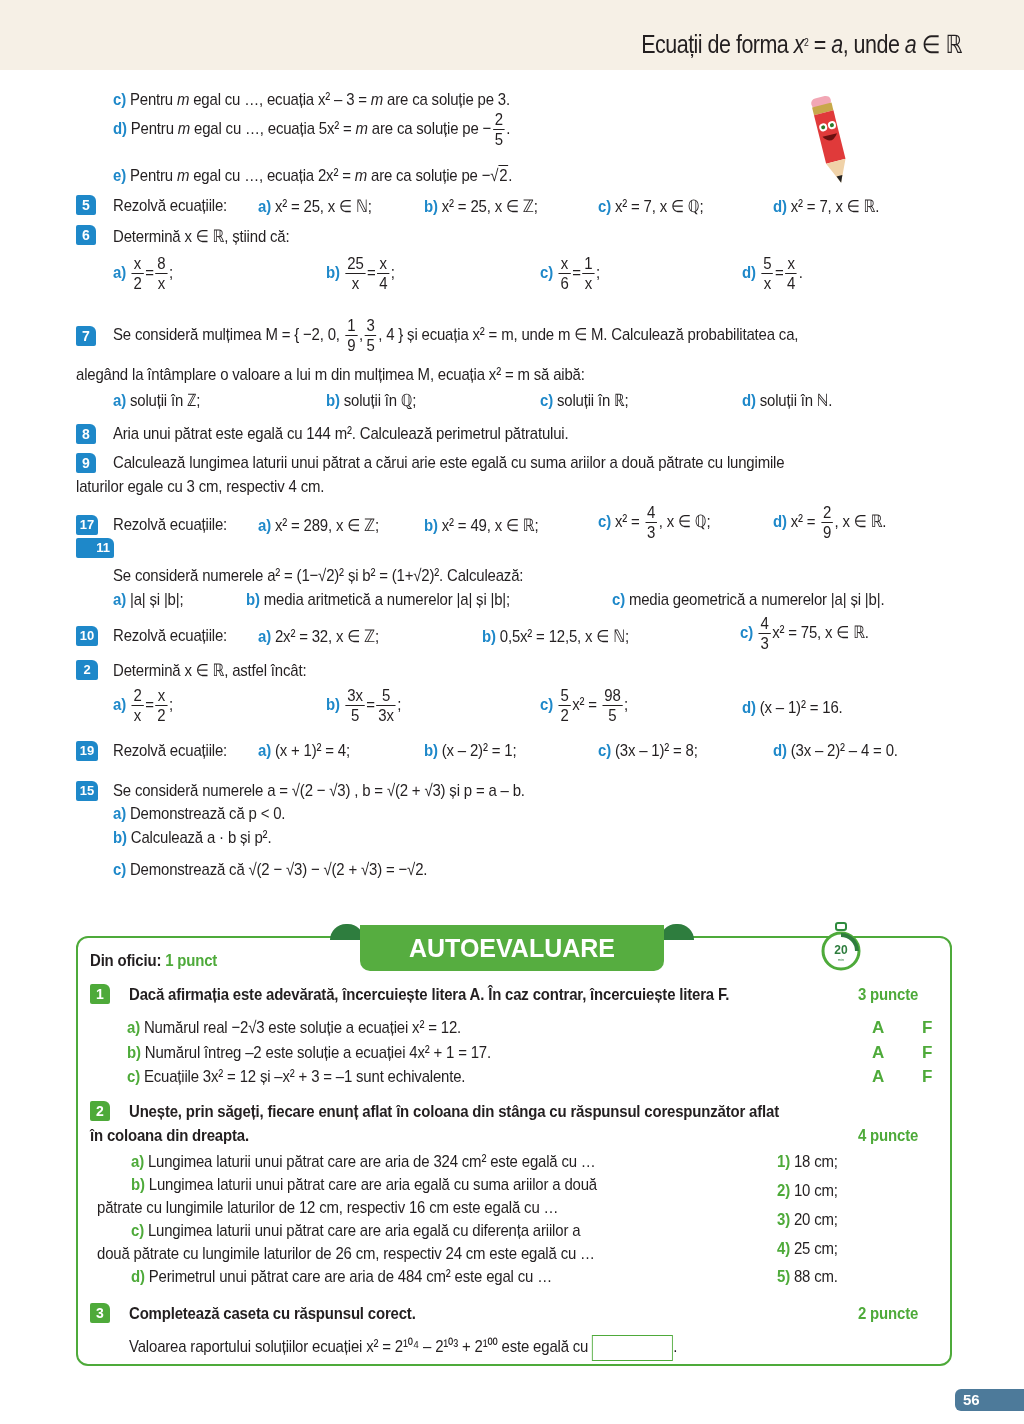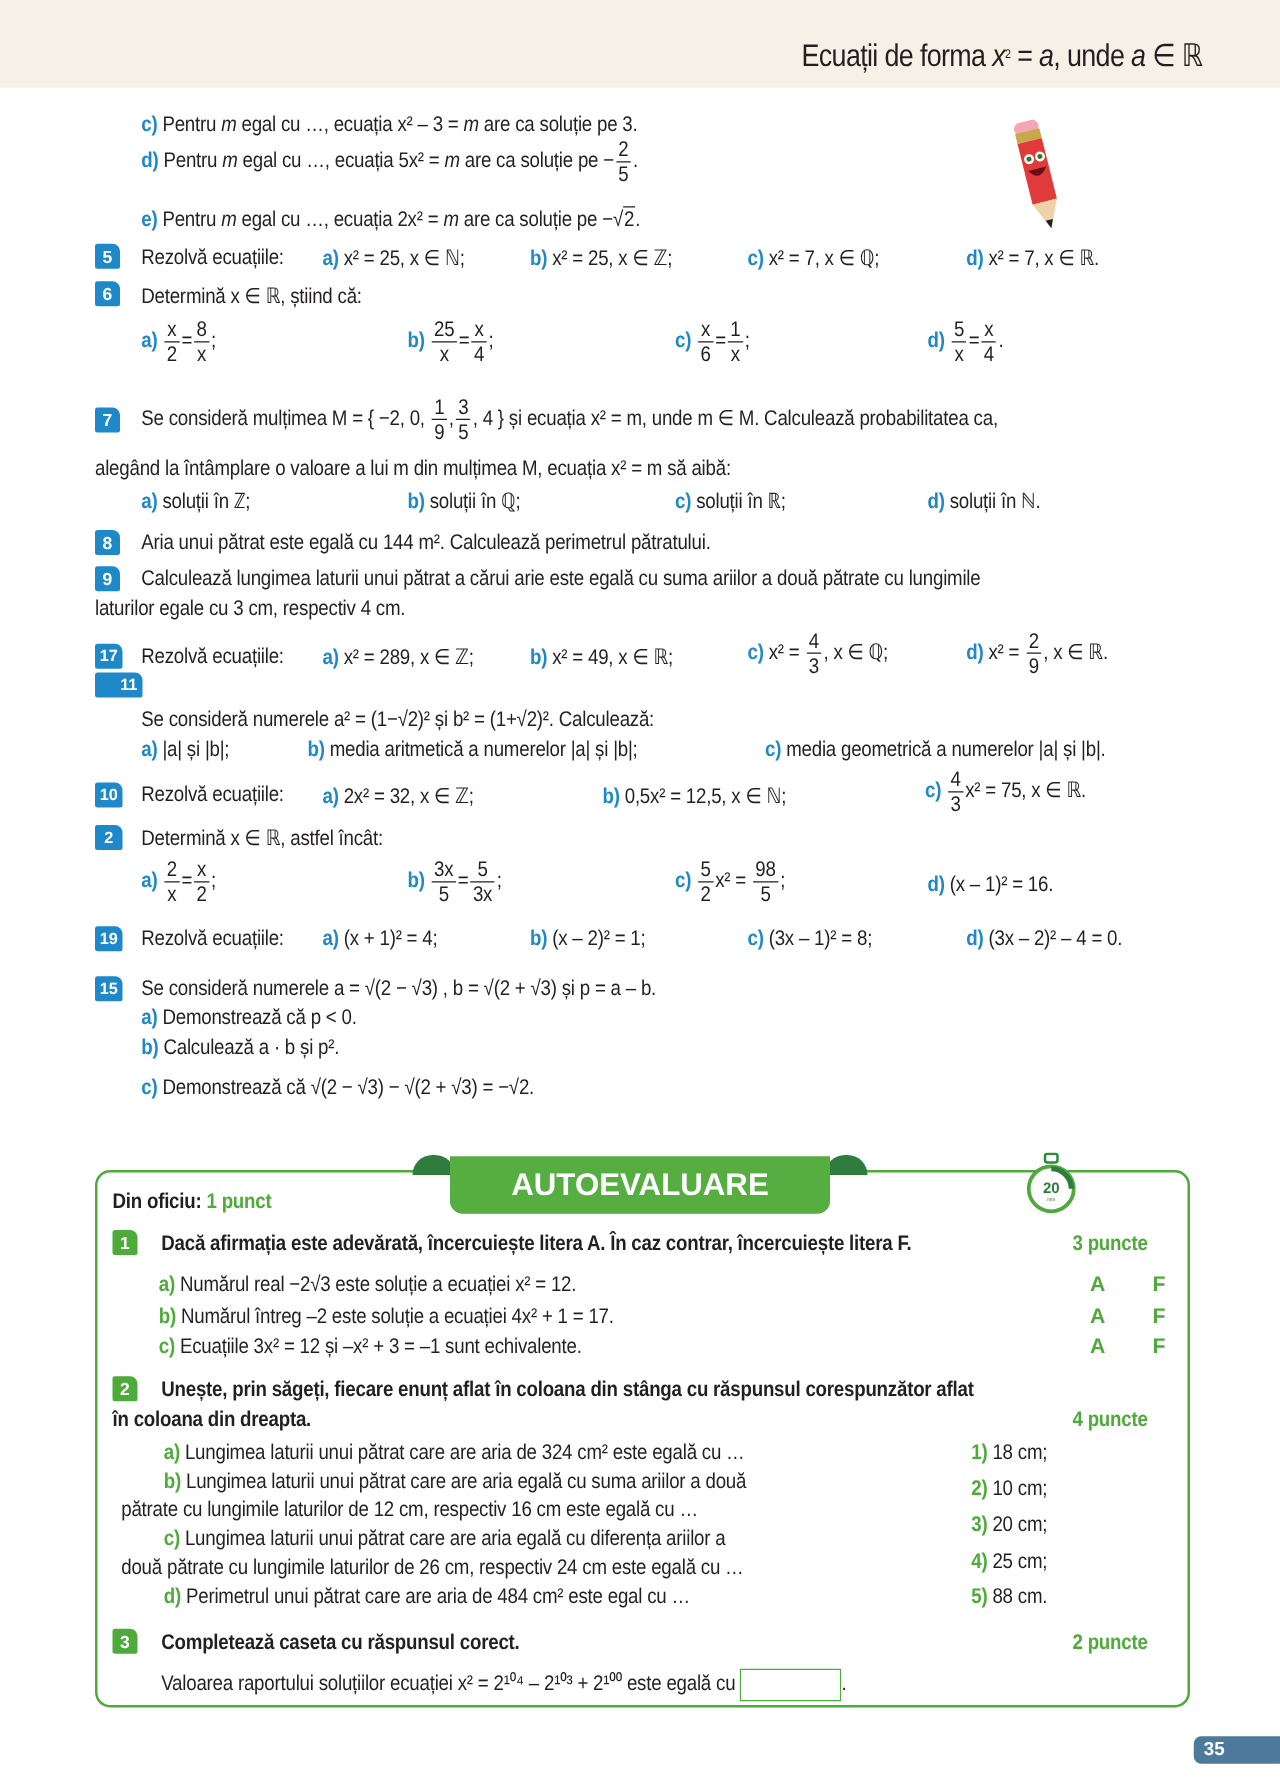--- a/index.html
+++ b/index.html
@@ -175,13 +175,13 @@
 <div class="line nar" style="left:777px;top:1181px;"><span class="g">2)</span><span> 10 cm;</span></div>
 <div class="line nar" style="left:777px;top:1210px;"><span class="g">3)</span><span> 20 cm;</span></div>
 <div class="line nar" style="left:777px;top:1239px;"><span class="g">4)</span><span> 25 cm;</span></div>
 <div class="line nar" style="left:777px;top:1267px;"><span class="g">5)</span><span> 88 cm.</span></div>
 
 <div class="gbadge" style="left:90px;top:1303px;">3</div>
 <div class="line nar" style="left:129px;top:1304px;font-weight:bold;">Completează caseta cu răspunsul corect.</div>
 <div class="line nar" style="left:858px;top:1304px;"><span class="g">2 puncte</span></div>
 <div class="line nar" style="left:129px;top:1334px;"><span>Valoarea raportului soluțiilor ecuației x² = 2¹⁰⁴ –  2¹⁰³ + 2¹⁰⁰ este egală cu</span> <span class="ansbox"></span><span>.</span></div>
 
-<div class="pageno">35</div>
+<div class="pageno">56</div>
 
 </body></html>

